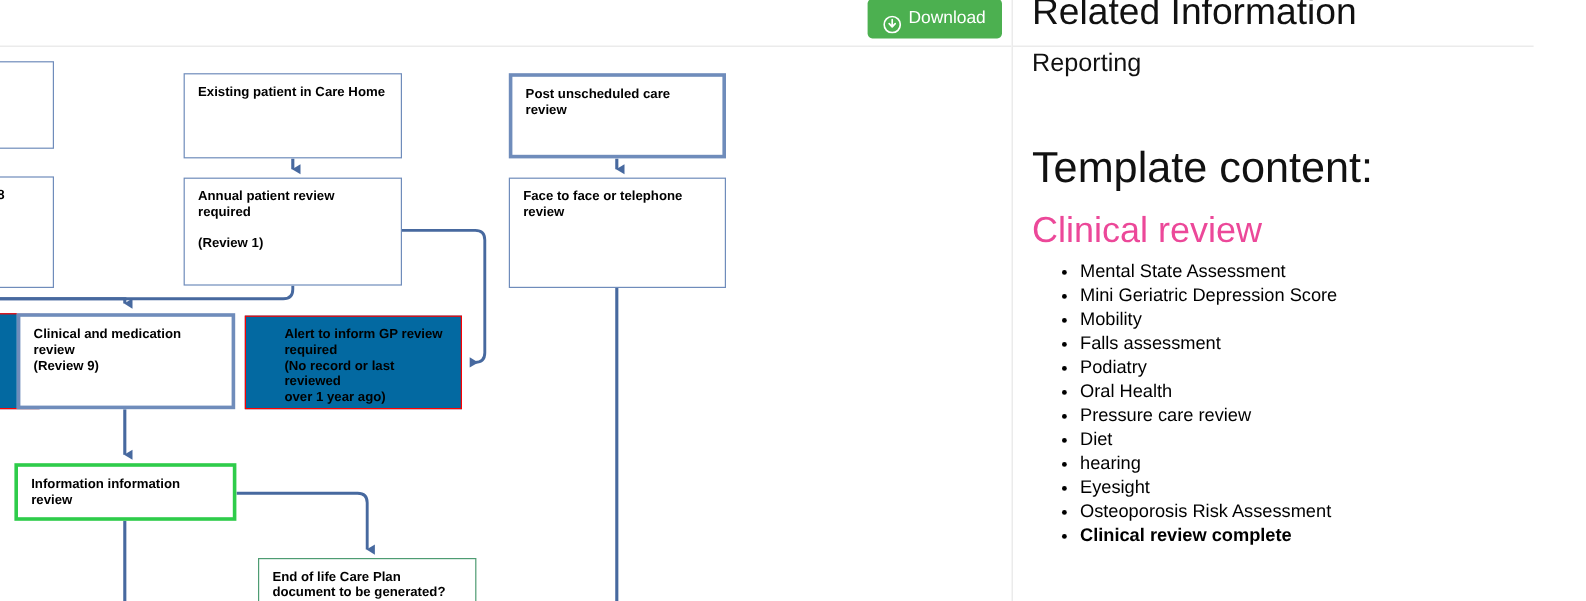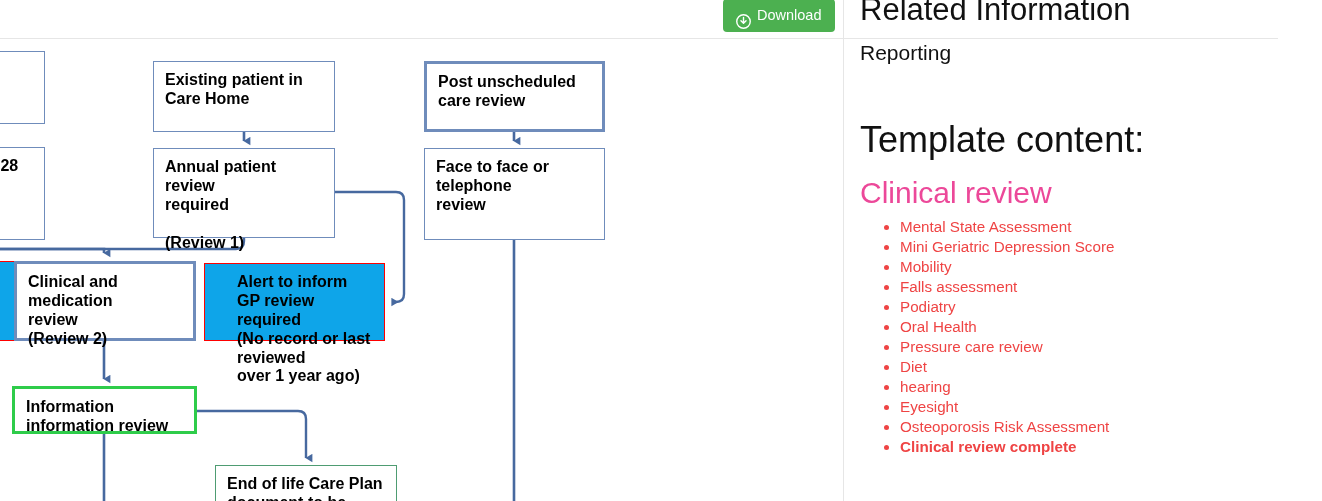--- a/index.html
+++ b/index.html
@@ -76,30 +76,30 @@
     width: 843px;
     height: 462px;
     pointer-events: none;
   }
 
   .node {
     position: absolute;
     box-sizing: border-box;
     background: #ffffff;
     font-family: "Liberation Sans", sans-serif;
-    font-size: 16px;
+    font-size: 11px;
     font-weight: bold;
     color: #000000;
     line-height: 1.18;
     padding: 9px 11px 6px 11px;
     white-space: pre-line;
   }
   .node.blue-thin  { border: 1px solid #6f8cbb; }
   .node.blue-thick { border: 3px solid #6f8cbb; }
-  .node.red        { border: 1px solid #fe0000; background: #0ea5e9; padding-left: 32px; }
+  .node.red        { border: 1px solid #fe0000; background: #0369a1; padding-left: 32px; }
   .node.green-thick{ border: 3px solid #2ecc4a; }
   .node.green-thin { border: 1px solid #4e9c72; }
 
   
   #right-pane {
     position: absolute;
     left: 843px; top: 0;
     width: 479px;
     height: 501px;
     background: #ffffff;
@@ -164,21 +164,21 @@
   #clinical-review-list {
     position: absolute;
     left: 16px;
     top: 178px;
     margin: 0;
     padding-left: 40px;
     list-style-type: disc;
   }
   #clinical-review-list li {
     font-size: 15.2px;
-    color: #ef4444;
+    color: #000000;
     line-height: 20px;
     white-space: nowrap;
   }
   #clinical-review-list li.bold { font-weight: bold; }
 </style>
 </head>
 <body>
 
 <div id="page">
 
@@ -233,21 +233,21 @@
       <div class="node blue-thin" style="left: 153px; top: 22px; width: 182px; height: 71px;">Existing patient in Care Home</div>
       <div class="node blue-thin" style="left: 153px; top: 109px; width: 182px; height: 90px;">Annual patient review
 required
 
 (Review 1)</div>
       <div class="node blue-thick" style="left: 424px; top: 22px; width: 181px; height: 71px;">Post unscheduled care review</div>
       <div class="node blue-thin" style="left: 424px; top: 109px; width: 181px; height: 92px;">Face to face or telephone
 review</div>
       <div class="node blue-thick" style="left: 14px; top: 222px; width: 182px; height: 80px;">Clinical and medication
 review
-(Review 2)</div>
+(Review 9)</div>
       <div class="node red" style="left: 204px; top: 224px; width: 181px; height: 78px;">Alert to inform GP review
 required
 (No record or last reviewed
 over 1 year ago)</div>
       <div class="node green-thick" style="left: 12px; top: 347px; width: 185px; height: 48px;">Information information review</div>
       <div class="node green-thin" style="left: 215px; top: 426px; width: 182px; height: 80px;">End of life Care Plan
 document to be generated?</div>
 
     </div>
   </div>

